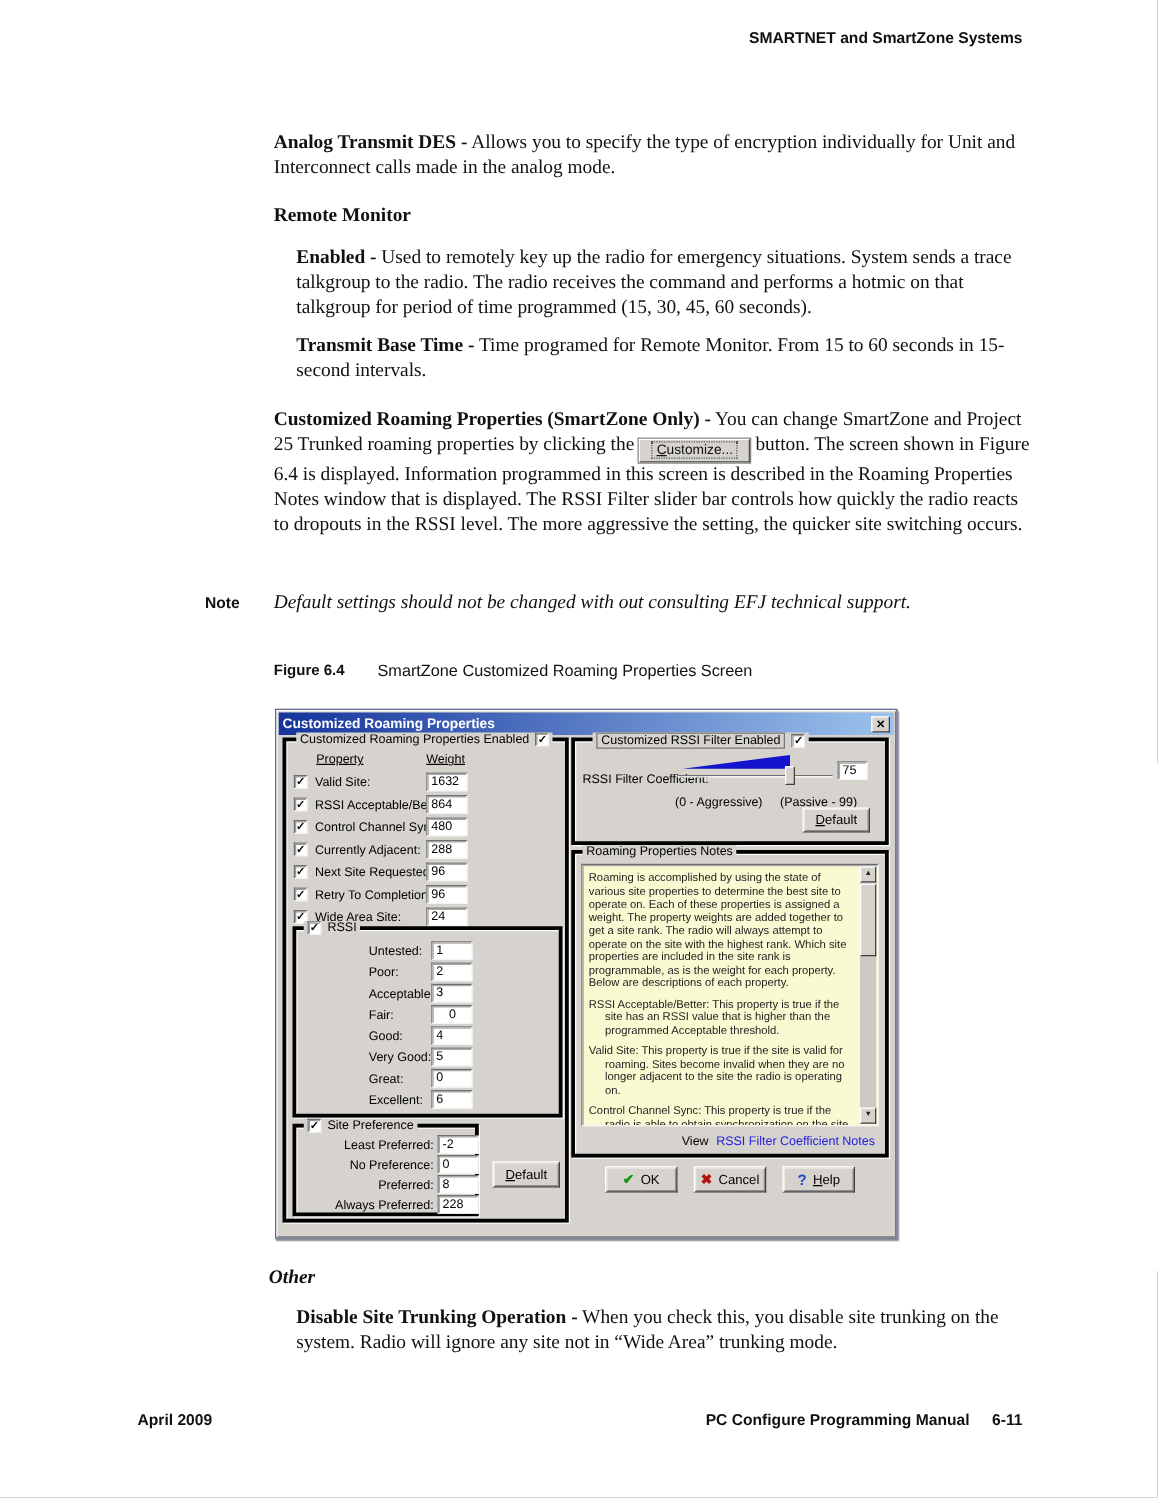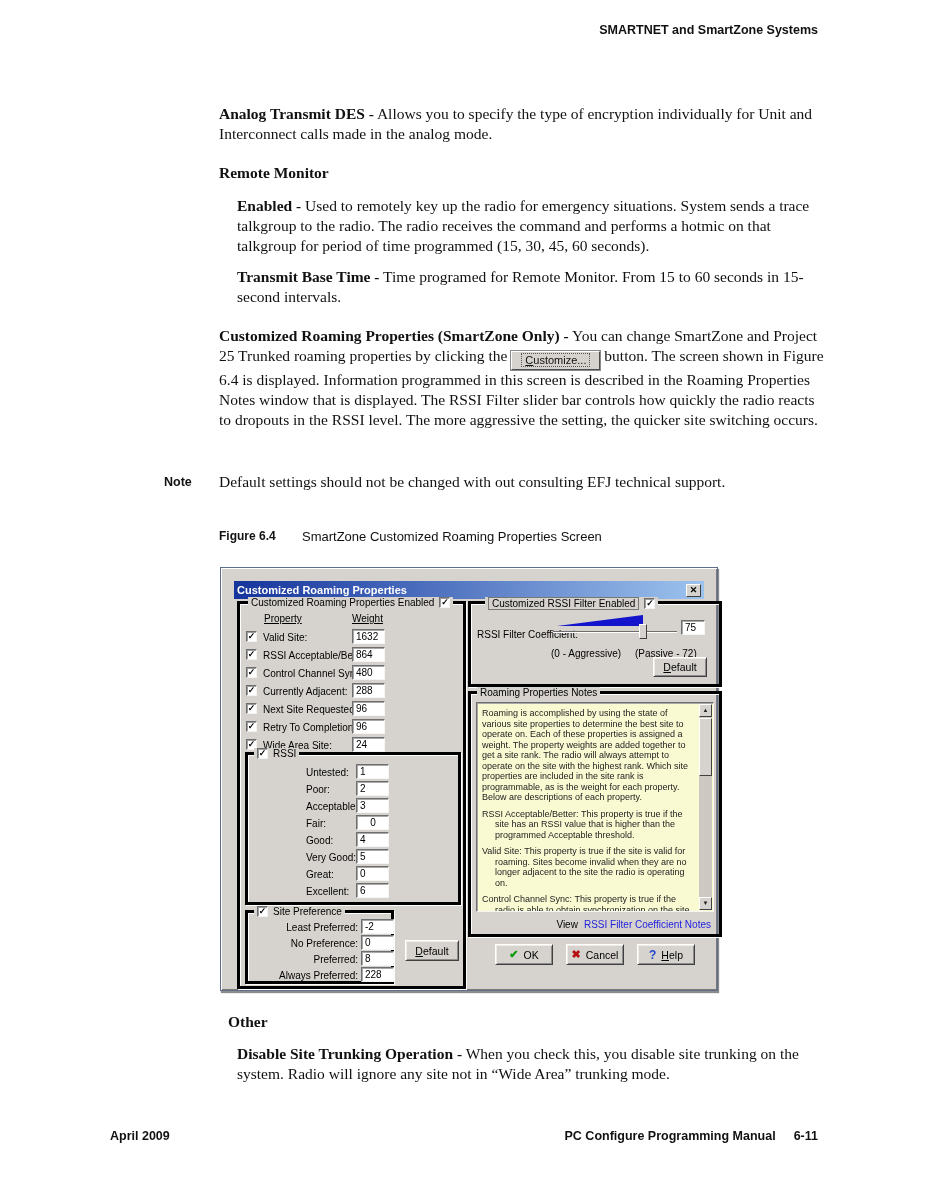--- a/index.html
+++ b/index.html
@@ -10,34 +10,34 @@
   *{margin:0;padding:0;box-sizing:border-box;}
   body{background:#888;font-family:"Liberation Serif",serif;}
   .page{position:relative;width:926px;height:1198px;background:#ffffff;overflow:hidden;color:var(--ink);}
 
   
   .hdr{position:absolute;top:23px;right:108px;font-family:"Liberation Sans",sans-serif;font-weight:bold;font-size:12.5px;}
   .body-p{position:absolute;font-size:15.5px;line-height:20px;}
   .body-p b{font-weight:bold;}
   .serif-h{position:absolute;font-size:15.5px;font-weight:bold;}
   .note-lbl{position:absolute;left:164px;top:475px;font-family:"Liberation Sans",sans-serif;font-weight:bold;font-size:12.5px;}
-  .note-txt{position:absolute;left:219px;top:473px;width:620px;font-size:15.5px;}
+  .note-txt{position:absolute;left:219px;top:473px;width:620px;font-style:italic;font-size:15.5px;}
   .fig-lbl{position:absolute;left:219px;top:529px;font-family:"Liberation Sans",sans-serif;font-weight:bold;font-size:12px;}
   .fig-cap{position:absolute;left:302px;top:529px;font-family:"Liberation Sans",sans-serif;font-size:13px;}
   .foot-l{position:absolute;left:110px;top:1129px;font-family:"Liberation Sans",sans-serif;font-weight:bold;font-size:12.5px;}
   .foot-r{position:absolute;right:108px;top:1129px;font-family:"Liberation Sans",sans-serif;font-weight:bold;font-size:12.5px;margin-left:28px;}
   .foot-r .pg{margin-left:18px;}
   .inlinebtn{display:inline-block;vertical-align:-3px;background:var(--dialog-bg);border:1px solid;border-color:#ffffff #4d4d4d #4d4d4d #ffffff;outline:1px solid #8a8a8a;font-family:"Liberation Sans",sans-serif;font-size:11px;padding:1px 9px 2px 9px;line-height:12px;}
   .inlinebtn .inner{display:block;border:1px dotted #555;padding:0 3px;}
   .fl::first-letter{text-decoration:underline;}
 
   
   .dlg{position:absolute;left:220px;top:567px;width:498px;height:424px;background:var(--dialog-bg);
        border:1px solid #5f6d8d;box-shadow:inset 1px 1px 0 #ffffff,inset -1px -1px 0 #7a7a7a,1px 2px 1px rgba(0,0,0,.45);
-       padding:13px;font-family:"Liberation Sans",sans-serif;font-size:10px;color:#000;}
+       padding:2px;font-family:"Liberation Sans",sans-serif;font-size:10px;color:#000;}
   .tbar{height:18px;background:linear-gradient(90deg,var(--titlebar-start),var(--titlebar-end));display:flex;align-items:center;padding:0 3px;}
   .ttext{color:#fff;font-weight:bold;font-size:11px;flex:1;}
   .xbtn{width:15px;height:13px;background:var(--dialog-bg);border:1px solid;border-color:#ffffff #404040 #404040 #ffffff;font-size:9px;font-weight:bold;display:flex;align-items:center;justify-content:center;cursor:default;}
   .dbody{position:relative;height:399px;}
 
   .fs{border:3px solid #000000;box-shadow:inset 1px 1px 0 #ffffff,1px 1px 0 #ffffff;position:absolute;}
   .fsl{position:absolute;top:-7px;background:var(--dialog-bg);padding:0 3px;display:flex;align-items:center;gap:5px;white-space:nowrap;}
   .boxedlbl{border:1px solid #777;padding:0 3px;background:var(--dialog-bg);}
 
   .cb{width:11px;height:11px;background:#fff;border:1px solid;border-color:#6e6e6e #f2f2f2 #f2f2f2 #6e6e6e;box-shadow:inset 1px 1px 0 #9d9d9d;font-size:9px;line-height:9px;text-align:center;font-weight:bold;display:inline-block;}
@@ -236,21 +236,21 @@
           <span class="boxedlbl">Customized RSSI Filter Enabled</span>
           <span class="cb">✓</span>
         </div>
         <span class="coeflbl">RSSI Filter Coefficient:</span>
         <div class="sliderwrap">
           <div class="wedge"></div>
           <div class="track"></div>
           <div class="thumb"></div>
         </div>
         <span class="tbox coefval">75</span>
-        <div class="scale"><span>(0 - Aggressive)</span><span class="s2">(Passive - 72)</span></div>
+        <div class="scale"><span>(0 - Aggressive)</span><span class="s2">(Passive - 99)</span></div>
         <div class="btn dflt-right">
             <span class="fl">Default</span>
           </div>
       </div>
 
       <div class="fs notes-fs">
         <div class="fsl" style="left:6px;">
             <span>Roaming Properties Notes</span>
           </div>
         <div class="notes">
@@ -280,20 +280,20 @@
           </div>
         <div class="btn">
             <span class="ic hq">?</span>
             <span class="fl">Help</span>
           </div>
       </div>
 
     </div>
   </div>
 
-  <div class="serif-h" style="left:228px;top:1013px;">Other</div>
+  <div class="serif-h" style="left:215px;top:1013px;font-style:italic;">Other</div>
 
   <p class="body-p" style="left:237px;top:1044px;width:592px;"><b>Disable Site Trunking Operation -</b><span> When you check this, you disable site trunking on the system. Radio will ignore any site not in “Wide Area” trunking mode.</span></p>
 
   <div class="foot-l">April 2009</div>
   <div class="foot-r"><span>PC Configure Programming Manual</span><span class="pg">6-11</span></div>
 
 </div>
 
 </body></html>

